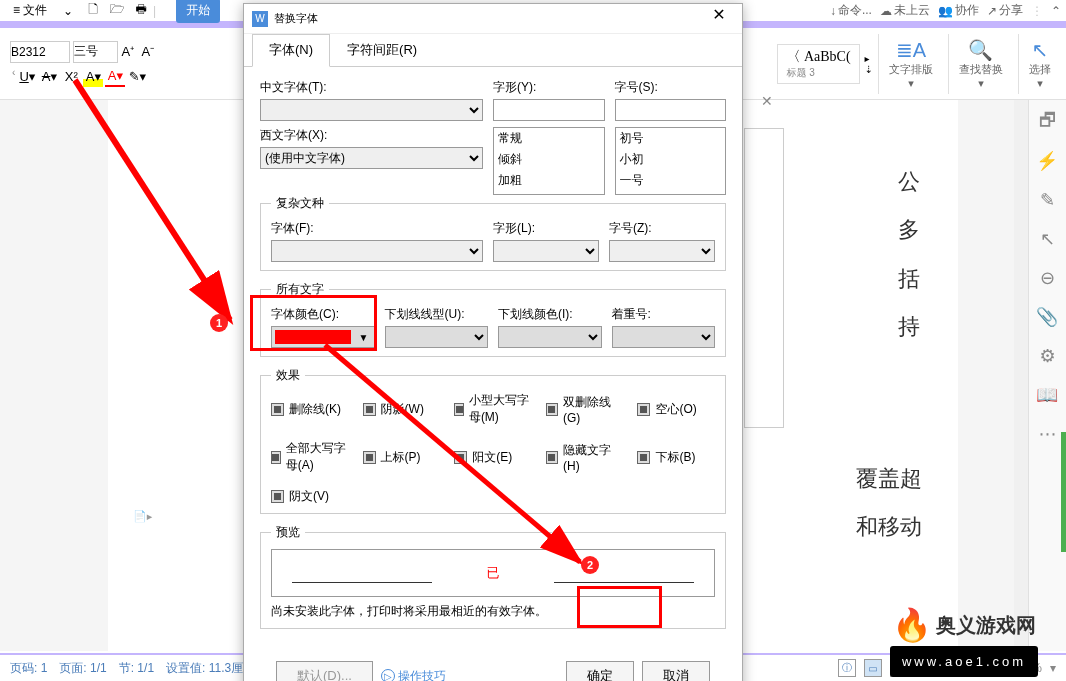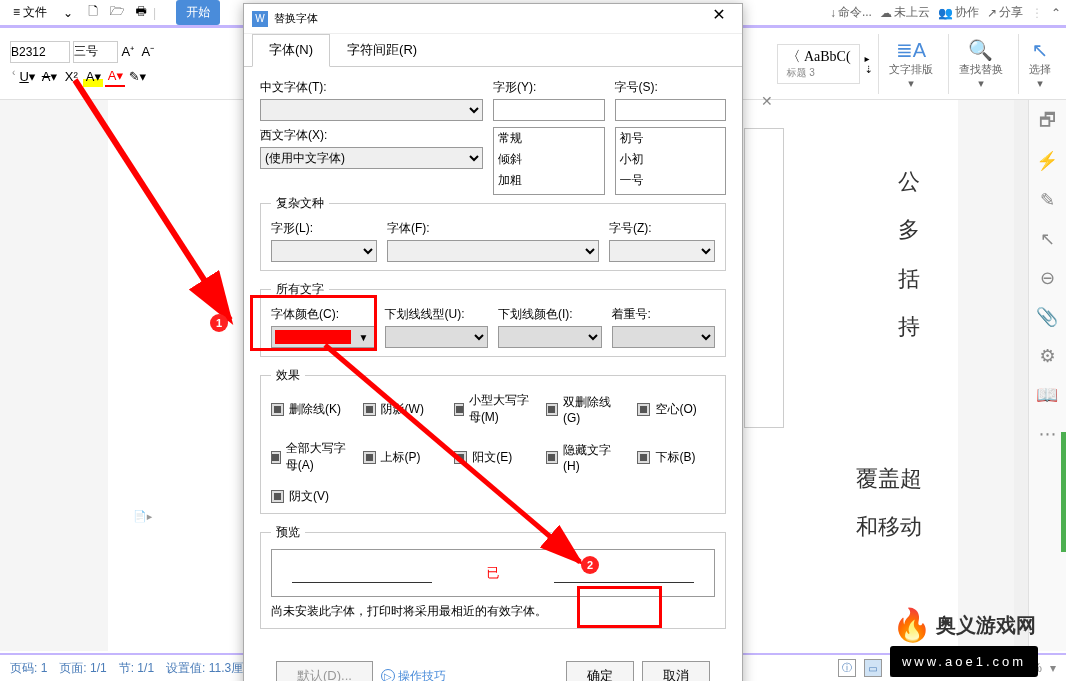--- a/index.html
+++ b/index.html
@@ -1,19 +1,19 @@
 <!DOCTYPE html>
 <html><head>
   <meta charset="utf-8">
   <style>
     * { box-sizing: border-box; margin: 0; padding: 0; font-family: "Microsoft YaHei", SimSun, sans-serif; }
     body { width: 1066px; height: 681px; background: #fff; position: relative; overflow: hidden; }
     
     
-    .top-toolbar { height: 28px; background: #fff; border-bottom: 3px solid #c4b5fd; display: flex; align-items: center; padding: 0 5px; font-size: 12px; }
+    .top-toolbar { height: 28px; background: #fff; border-bottom: 7px solid #c4b5fd; display: flex; align-items: center; padding: 0 5px; font-size: 12px; }
     .menu-btn { padding: 2px 8px; cursor: pointer; }
     .menu-btn.three-lines::before { content: "≡"; margin-right: 3px; }
     .tb-icon { width: 20px; height: 20px; display: inline-flex; align-items: center; justify-content: center; margin: 0 2px; cursor: pointer; }
     .tab-start { background: #4a8cda; color: #fff; padding: 4px 10px; border-radius: 3px; margin-left: 20px; }
     
     .top-right { margin-left: auto; display: flex; align-items: center; gap: 8px; color: #666; }
     .top-right-item { display: flex; align-items: center; gap: 2px; cursor: pointer; }
     
     
     .second-row { height: 72px; background: #fff; border-bottom: 1px solid #e0e0e0; display: flex; align-items: center; padding: 0 5px; position: relative; }
@@ -261,26 +261,26 @@
           <div>初号</div>
           <div>小初</div>
           <div>一号</div>
         </div>
       </div>
     </div>
 
     <fieldset>
       <legend>复杂文种</legend>
       <div class="field-row">
-        <div class="field-col">
-          <label class="field-label">字形(L):</label>
-          <select class="field-select"></select>
-        </div>
         <div class="field-col" style="flex:2">
           <label class="field-label">字体(F):</label>
+          <select class="field-select"></select>
+        </div>
+        <div class="field-col">
+          <label class="field-label">字形(L):</label>
           <select class="field-select"></select>
         </div>
         <div class="field-col">
           <label class="field-label">字号(Z):</label>
           <select class="field-select"></select>
         </div>
       </div>
     </fieldset>
 
     <fieldset>

